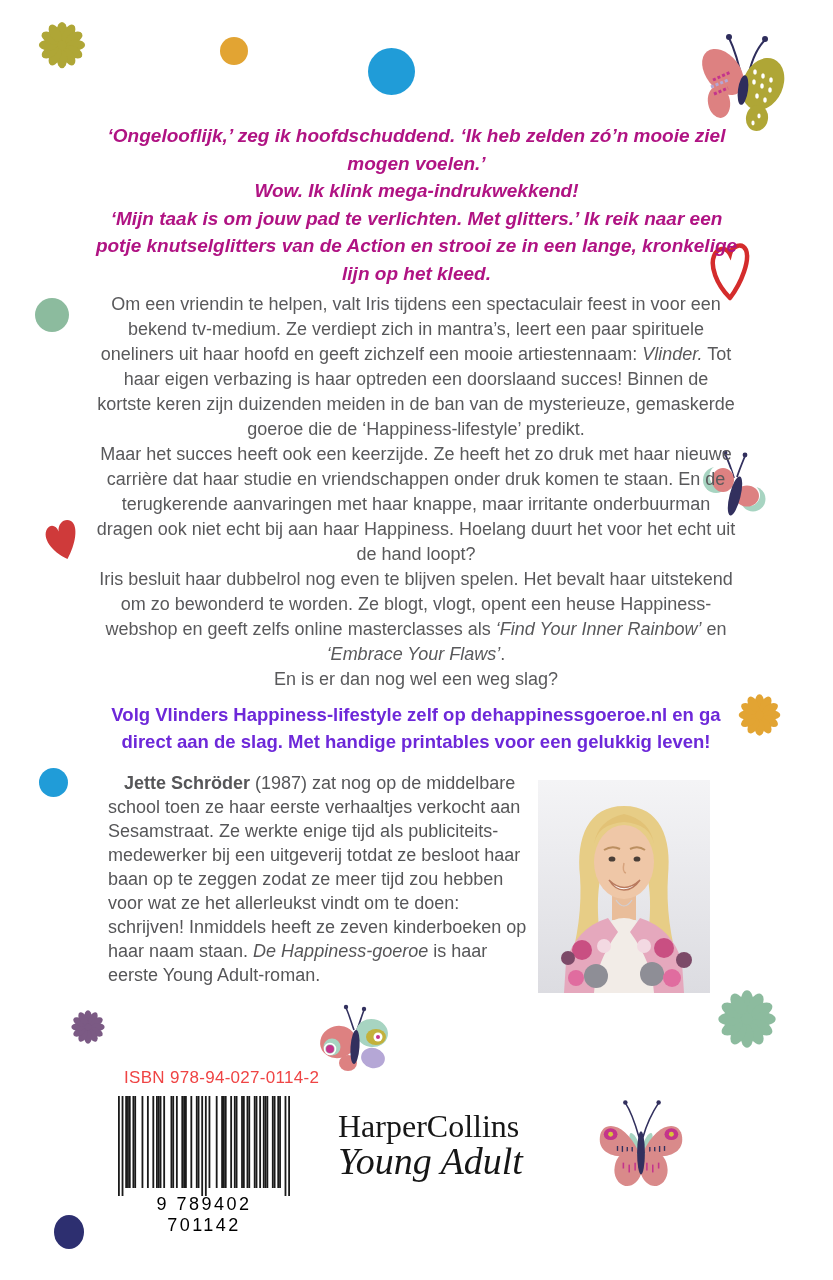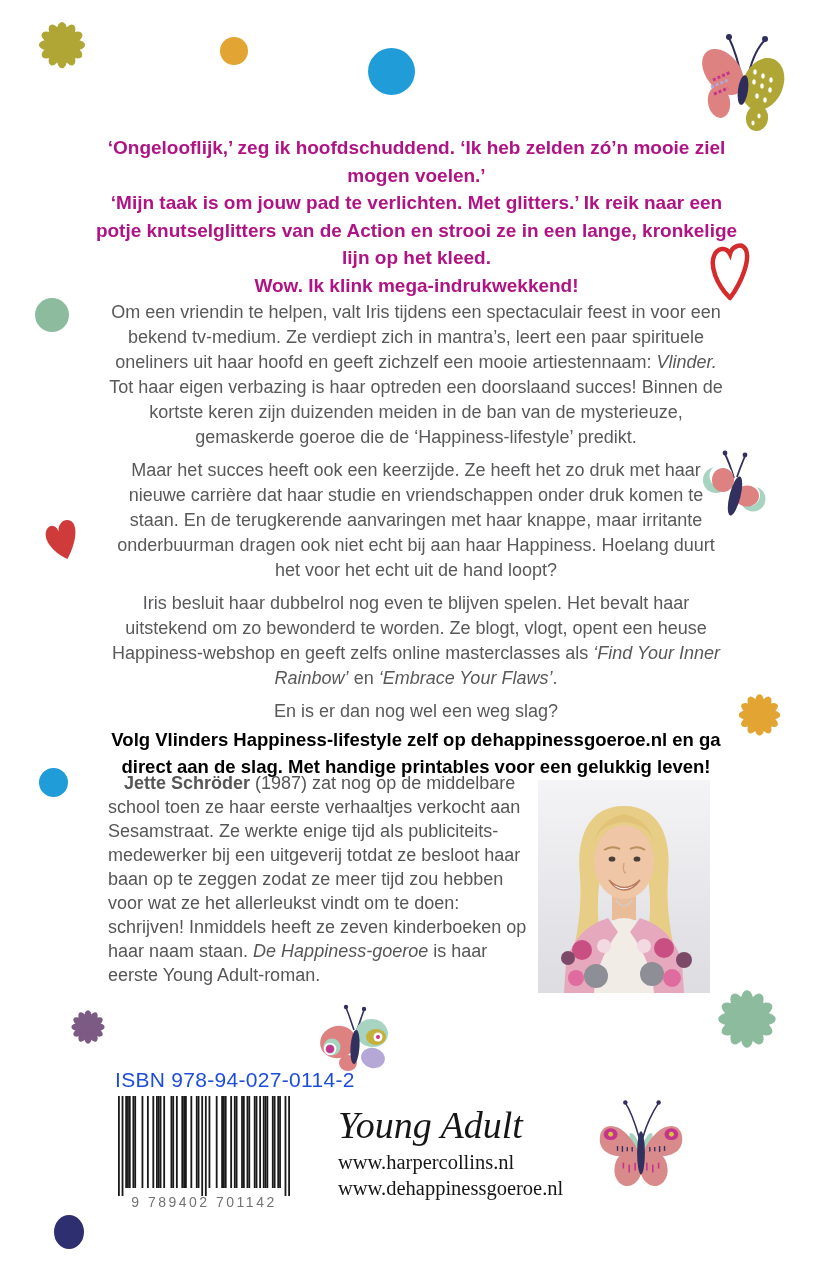--- a/index.html
+++ b/index.html
@@ -3,37 +3,37 @@
 <meta charset="utf-8">
 <style>
   html,body{margin:0;padding:0;background:#fff;}
   .page{position:relative;width:833px;height:1280px;background:#ffffff;overflow:hidden;
         font-family:"Liberation Sans",sans-serif;}
   .abs{position:absolute;}
   .it{font-style:italic;}
   .bd{font-weight:bold;margin-left:16px;}
 
   .quote{left:94px;top:122px;width:645px;text-align:center;color:#b01383;
-         font-weight:bold;font-size:19px;line-height:27.5px;margin-top:12px;}
+         font-weight:bold;font-style:italic;font-size:19px;line-height:27.5px;}
   .quote p{margin:0;}
 
   .synopsis{left:96px;top:292px;width:640px;text-align:center;color:#59595b;
             font-size:18px;line-height:25px;}
-  .synopsis p{margin:8px;}
-
-  .cta{left:91px;top:726px;width:650px;text-align:center;color:#000000;
+  .synopsis p{margin:0;}
+
+  .cta{left:91px;top:701px;width:650px;text-align:center;color:#6d28d9;
        font-weight:bold;font-size:18.5px;line-height:27px;}
 
   .bio{left:108px;top:771px;width:430px;color:#565658;font-size:18px;line-height:24px;}
 
   .photo{left:538px;top:780px;width:172px;height:213px;}
 
-  .isbn-label{left:115px;top:1068px;font-size:21px;color:#1d4ed8;letter-spacing:.3px;}
+  .isbn-label{left:124px;top:1068px;font-size:17px;color:#ef4444;letter-spacing:.3px;}
   .barcode{left:118px;top:1096px;width:172px;text-align:center;}
-  .barcode-digits{font-size:14px;color:#737373;letter-spacing:2.5px;margin-top:-2px;
+  .barcode-digits{font-size:18px;color:#000000;letter-spacing:2.5px;margin-top:-2px;
                   font-family:"Liberation Sans",sans-serif;}
 
   .publisher{left:338px;top:1108px;color:#161616;font-family:"Liberation Serif",serif;}
   .pub-name{font-size:32px;line-height:36px;}
   .pub-imprint{font-size:38px;font-style:italic;line-height:34px;}
   .pub-urls{margin-top:7px;font-size:20.5px;line-height:26px;}
 
   svg{display:block;}
   .rot-heart{transform:rotate(-18deg);}
 </style>
@@ -198,22 +198,22 @@
     </g>
     <ellipse cx="50" cy="56" rx="4" ry="22" fill="#32305e"></ellipse>
   </svg>
 
   <svg class="abs" style="left:53px;top:1214px" width="32" height="36">
     <ellipse cx="16" cy="18" rx="15" ry="17" fill="#2d2f70"></ellipse>
   </svg>
 
   <div class="abs quote">
     <p>‘Ongelooflijk,’ zeg ik hoofdschuddend. ‘Ik heb zelden zó’n mooie ziel mogen voelen.’</p>
+    <p>Wow. Ik klink mega-indrukwekkend!</p>
     <p>‘Mijn taak is om jouw pad te verlichten. Met glitters.’ Ik reik naar een potje knutselglitters van de Action en strooi ze in een lange, kronkelige lijn op het kleed.</p>
-    <p>Wow. Ik klink mega-indrukwekkend!</p>
   </div>
 
   <div class="abs synopsis">
     <p><span>Om een vriendin te helpen, valt Iris tijdens een spectaculair feest in voor een bekend tv-medium. Ze verdiept zich in mantra’s, leert een paar spirituele oneliners uit haar hoofd en geeft zichzelf een mooie artiestennaam: </span><span class="it">Vlinder.</span><span> Tot haar eigen verbazing is haar optreden een doorslaand succes! Binnen de kortste keren zijn duizenden meiden in de ban van de mysterieuze, gemaskerde goeroe die de ‘Happiness-lifestyle’ predikt.</span></p>
     <p><span>Maar het succes heeft ook een keerzijde. Ze heeft het zo druk met haar nieuwe carrière dat haar studie en vriendschappen onder druk komen te staan. En de terugkerende aanvaringen met haar knappe, maar irritante onderbuurman dragen ook niet echt bij aan haar Happiness. Hoelang duurt het voor het echt uit de hand loopt?</span></p>
     <p><span>Iris besluit haar dubbelrol nog even te blijven spelen. Het bevalt haar uitstekend om zo bewonderd te worden. Ze blogt, vlogt, opent een heuse Happiness-webshop en geeft zelfs online masterclasses als </span><span class="it">‘Find Your Inner Rainbow’</span><span> en </span><span class="it">‘Embrace Your Flaws’</span><span>.</span></p>
     <p><span>En is er dan nog wel een weg slag?</span></p>
   </div>
 
   <div class="abs cta">Volg Vlinders Happiness-lifestyle zelf op dehappinessgoeroe.nl en ga direct aan de slag. Met handige printables voor een gelukkig leven!</div>
@@ -309,20 +309,17 @@
           <rect x="159.33" y="0" width="1.81" height="92" fill="#1a1a1a"></rect>
           <rect x="161.14" y="0" width="1.81" height="92" fill="#1a1a1a"></rect>
           <rect x="166.57" y="0" width="1.81" height="100" fill="#1a1a1a"></rect>
           <rect x="170.19" y="0" width="1.81" height="100" fill="#1a1a1a"></rect>
         </svg>
       </div>
     <div class="barcode-digits">9 789402 701142</div>
   </div>
 
   <div class="abs publisher">
+    <div class="pub-name">HarperCollins</div>
     <div class="pub-imprint">Young Adult</div>
-    <div class="pub-urls">
-      <div>www.harpercollins.nl</div>
-      <div>www.dehappinessgoeroe.nl</div>
-    </div>
   </div>
 
 </div>
 
 </body></html>

